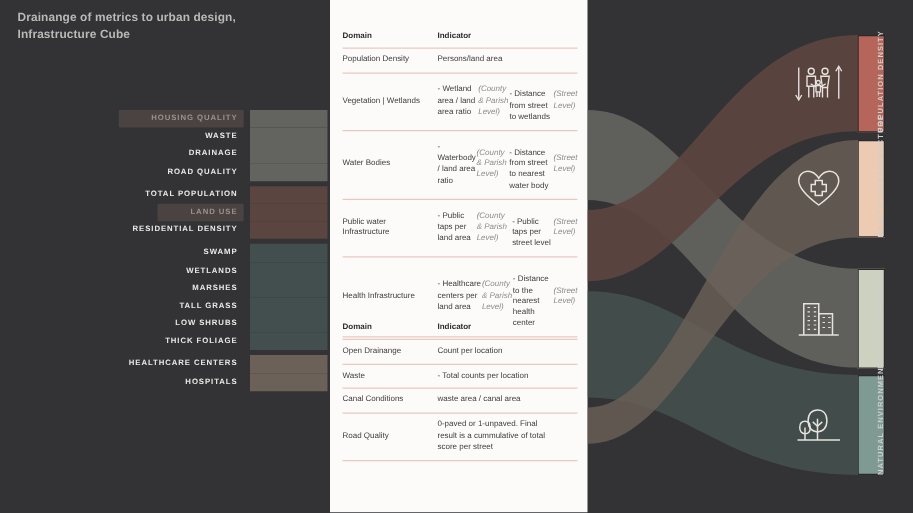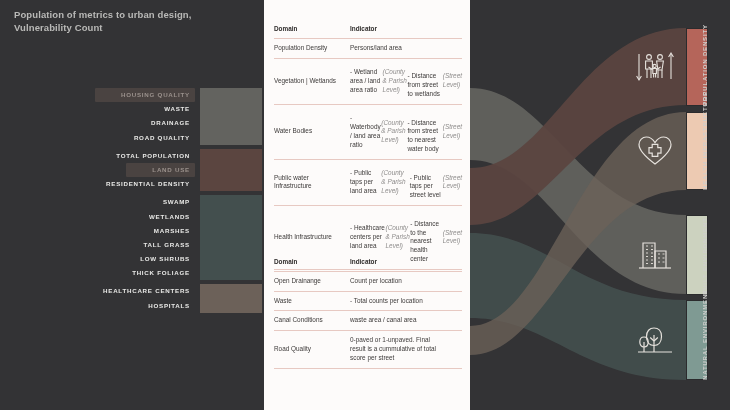--- a/index.html
+++ b/index.html
@@ -72,22 +72,22 @@
     transform-origin:0 0;transform:rotate(-90deg);
   }
   .ricon{position:absolute;left:628px;width:54px;display:flex;align-items:center;justify-content:center;}
 </style>
 </head>
 <body>
 
 <div id="stage">
 
   <div id="title">
-    <span>Population of metrics to urban design,</span><br>
-    <span>Vulnerability Count</span>
+    <span>Drainange of metrics to urban design,</span><br>
+    <span>Infrastructure Cube</span>
   </div>
 
   <div id="metric-list">
       <div class="metric-row">
         <div class="metric-label hl">HOUSING QUALITY</div>
         <div class="metric-bar" style="background: rgb(99, 99, 95);"></div>
       </div>
       <div class="metric-row">
         <div class="metric-label">WASTE</div>
         <div class="metric-bar" style="background: rgb(99, 99, 95);"></div>

